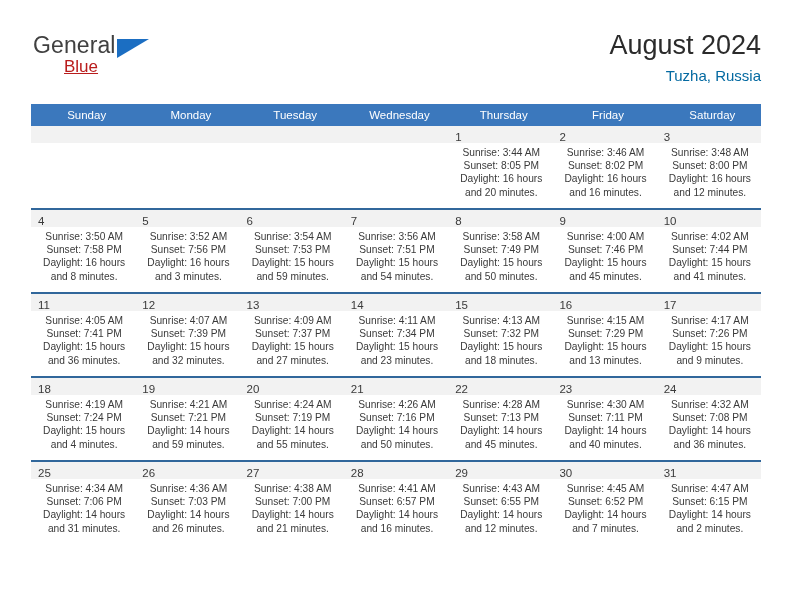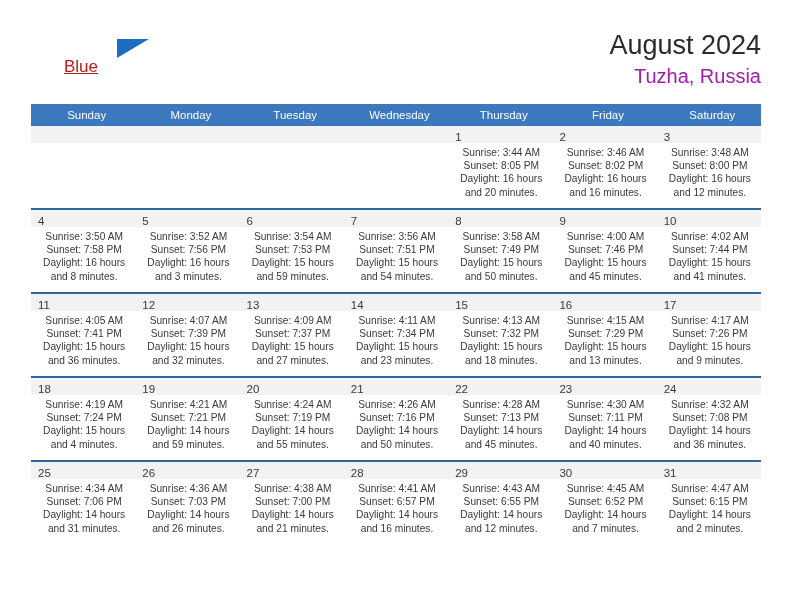--- a/index.html
+++ b/index.html
@@ -73,22 +73,22 @@
   }
   .cal-title {
     font-size: 27px;
     color: #2b2b2b;
     line-height: 34px;
     font-weight: normal;
     margin: 0;
     white-space: nowrap;
   }
   .cal-subtitle {
-    font-size: 20px;
-    color: #a21caf;
+    font-size: 15px;
+    color: #0369a1;
     line-height: 20px;
     margin: 4px 0 0 0;
     white-space: nowrap;
   }
 
   
   .calendar {
     position: absolute;
     left: 31px;
     top: 104px;
@@ -149,20 +149,21 @@
   }
 </style>
 </head>
 <body>
 
 <div class="page">
 
   <div class="top-bar">
 
     <div class="brand">
+      <span class="brand-general">General</span>
       <span class="brand-triangle"></span>
       <span class="brand-blue">Blue</span>
     </div>
 
     <div class="title-block">
       <div class="cal-title">August 2024</div>
       <div class="cal-subtitle">Tuzha, Russia</div>
     </div>
 
   </div>

